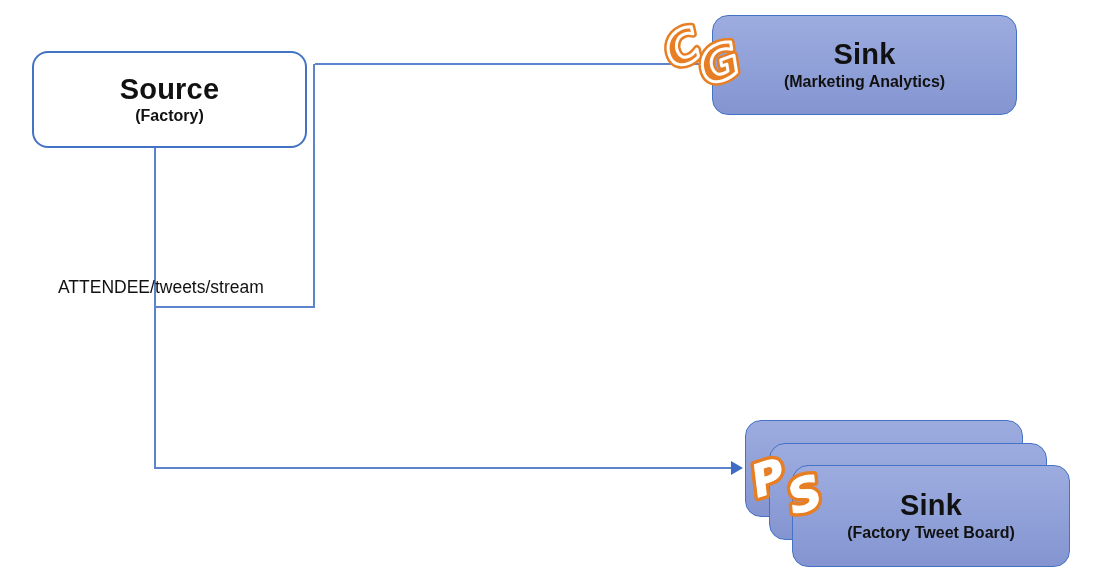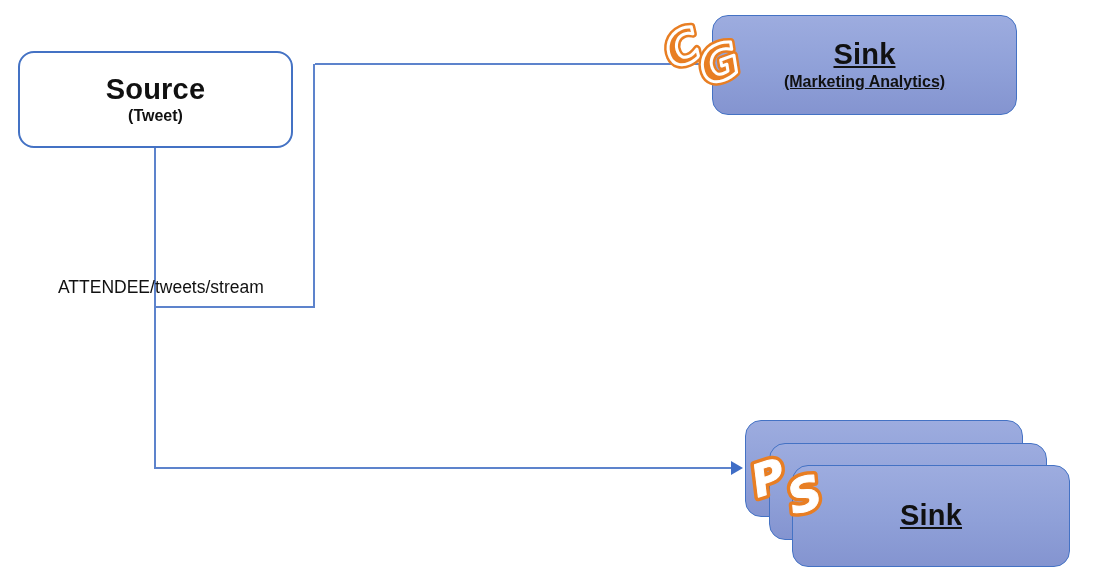--- a/index.html
+++ b/index.html
@@ -32,29 +32,28 @@
     line-height: 1.15;
     letter-spacing: 0.2px;
   }
   .box-subtitle {
     font-size: 16px;
     font-weight: 600;
     line-height: 1.25;
   }
 
   .source-box {
-    left: 18px; top: 51px;
+    left: 32px; top: 51px;
     width: 275px; height: 97px;
     background: #ffffff;
   }
 
   .sink-fill {
     background: linear-gradient(180deg, #9DACDF 0%, #8FA0D8 55%, #8494D0 100%);
     border-width: 1.5px;
-    text-decoration: underline;
   }
 
   .sink-top {
     left: 712px; top: 15px;
     width: 305px; height: 100px;
   }
 
   .stack-back  { left: 745px; top: 420px; width: 278px; height: 97px; }
   .stack-mid   { left: 769px; top: 443px; width: 278px; height: 97px; }
   .stack-front { left: 792px; top: 465px; width: 278px; height: 102px; }
@@ -130,21 +129,21 @@
   <div class="line v2"></div>
   <div class="line h2"></div>
   <div class="arrowhead arrow-top"></div>
   <div class="line h3"></div>
   <div class="arrowhead arrow-bottom"></div>
 
   <div class="edge-label">ATTENDEE/tweets/stream</div>
 
   <div class="box source-box">
     <div class="box-title">Source</div>
-    <div class="box-subtitle">(Tweet)</div>
+    <div class="box-subtitle">(Factory)</div>
   </div>
 
   <div class="box sink-fill sink-top">
     <div class="box-title">Sink</div>
     <div class="box-subtitle">(Marketing Analytics)</div>
   </div>
 
   <svg class="logo logo-cg" viewBox="0 0 115 72" aria-hidden="true">
     <g transform="rotate(-24 28 30)">
       <text class="lg-back" x="2" y="46" font-size="46">C</text>
@@ -153,20 +152,21 @@
     <g transform="rotate(-20 62 46)">
       <text class="lg-back" x="36" y="64" font-size="48">G</text>
       <text class="lg-front-orange" x="36" y="64" font-size="48">G</text>
     </g>
   </svg>
 
   <div class="box sink-fill stack-back"></div>
   <div class="box sink-fill stack-mid"></div>
   <div class="box sink-fill stack-front">
     <div class="box-title">Sink</div>
+    <div class="box-subtitle">(Factory Tweet Board)</div>
   </div>
 
   <svg class="logo logo-ps" viewBox="0 0 118 72" aria-hidden="true">
     <g transform="rotate(-18 24 30)">
       <text class="lg-back" x="4" y="45" font-size="44">P</text>
       <text class="lg-front-white" x="4" y="45" font-size="44">P</text>
     </g>
     <g transform="rotate(-16 62 46)">
       <text class="lg-back" x="40" y="62" font-size="46">S</text>
       <text class="lg-front-white" x="40" y="62" font-size="46">S</text>

